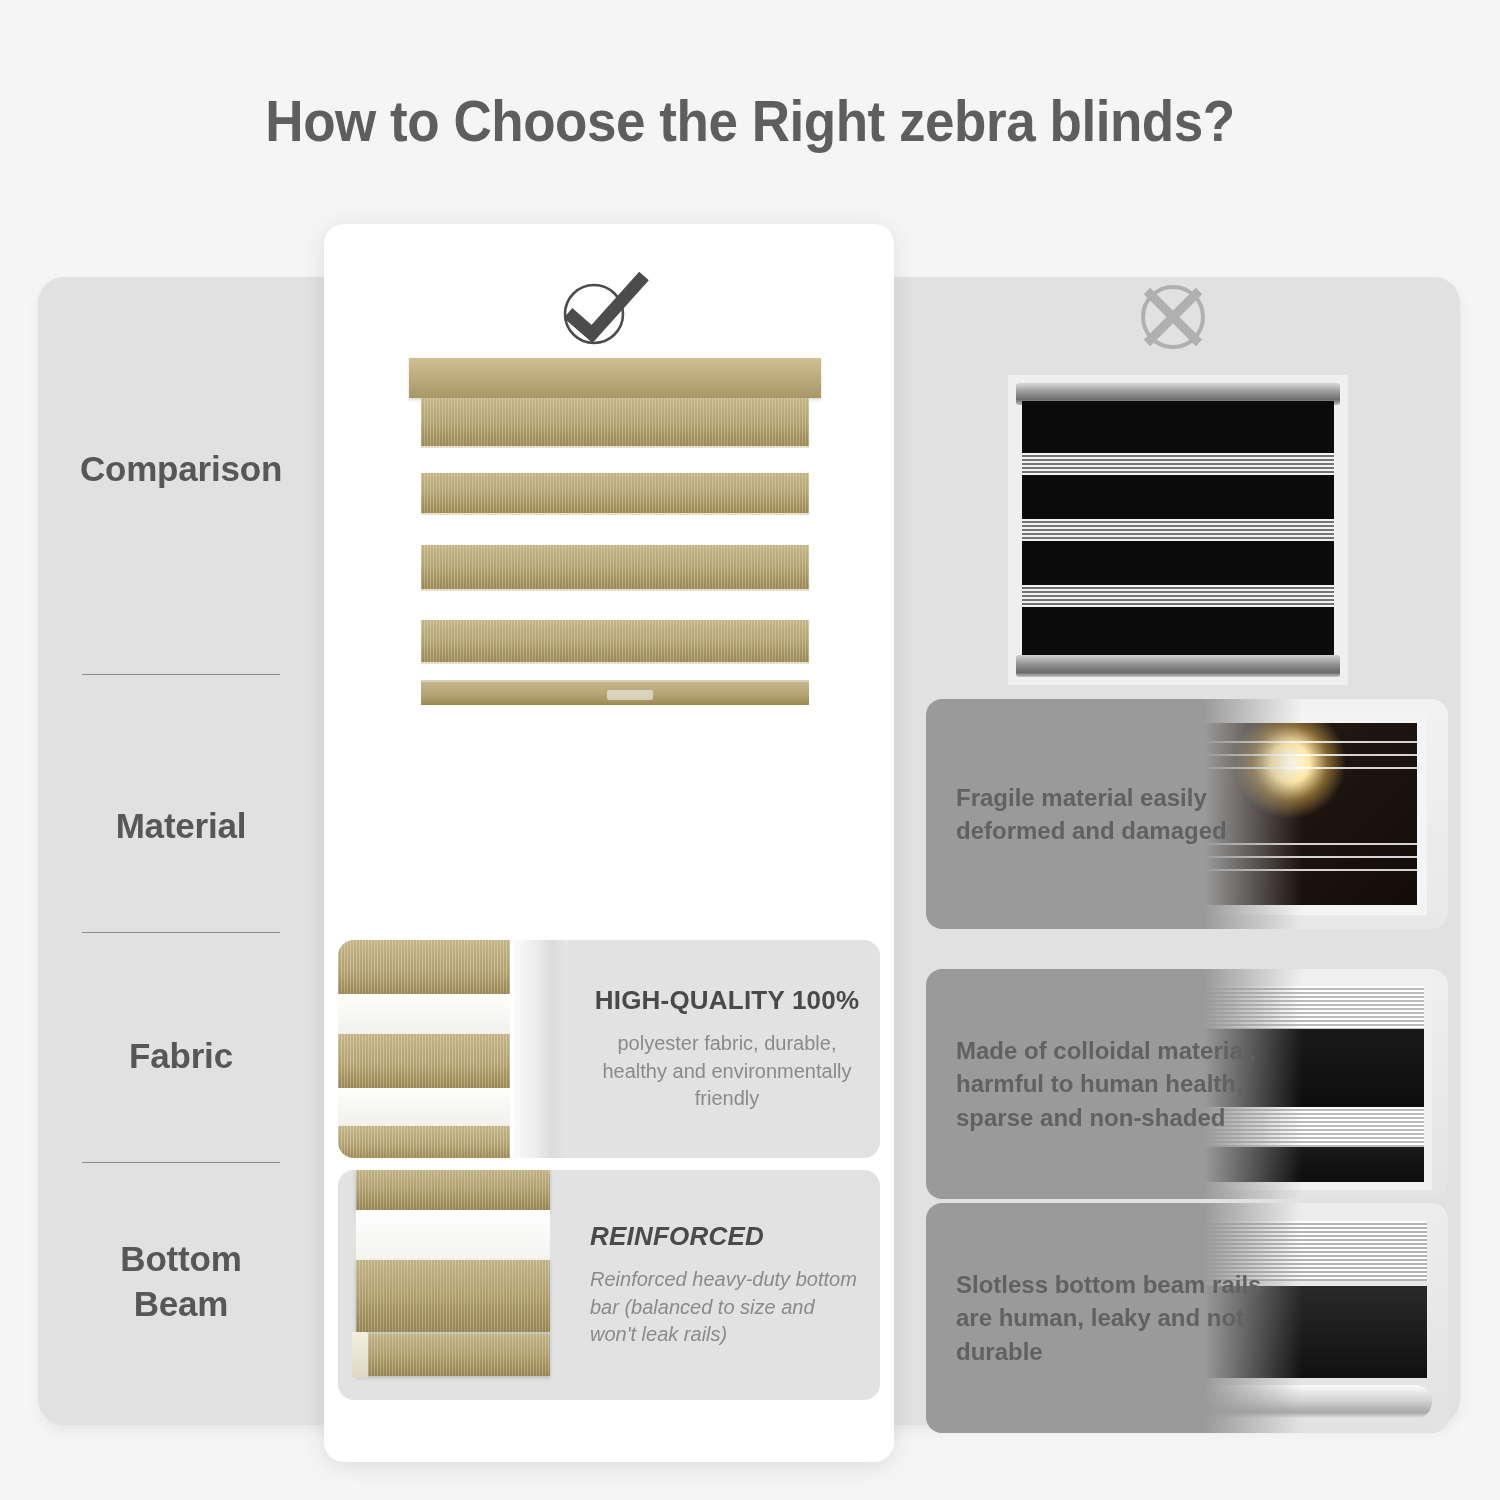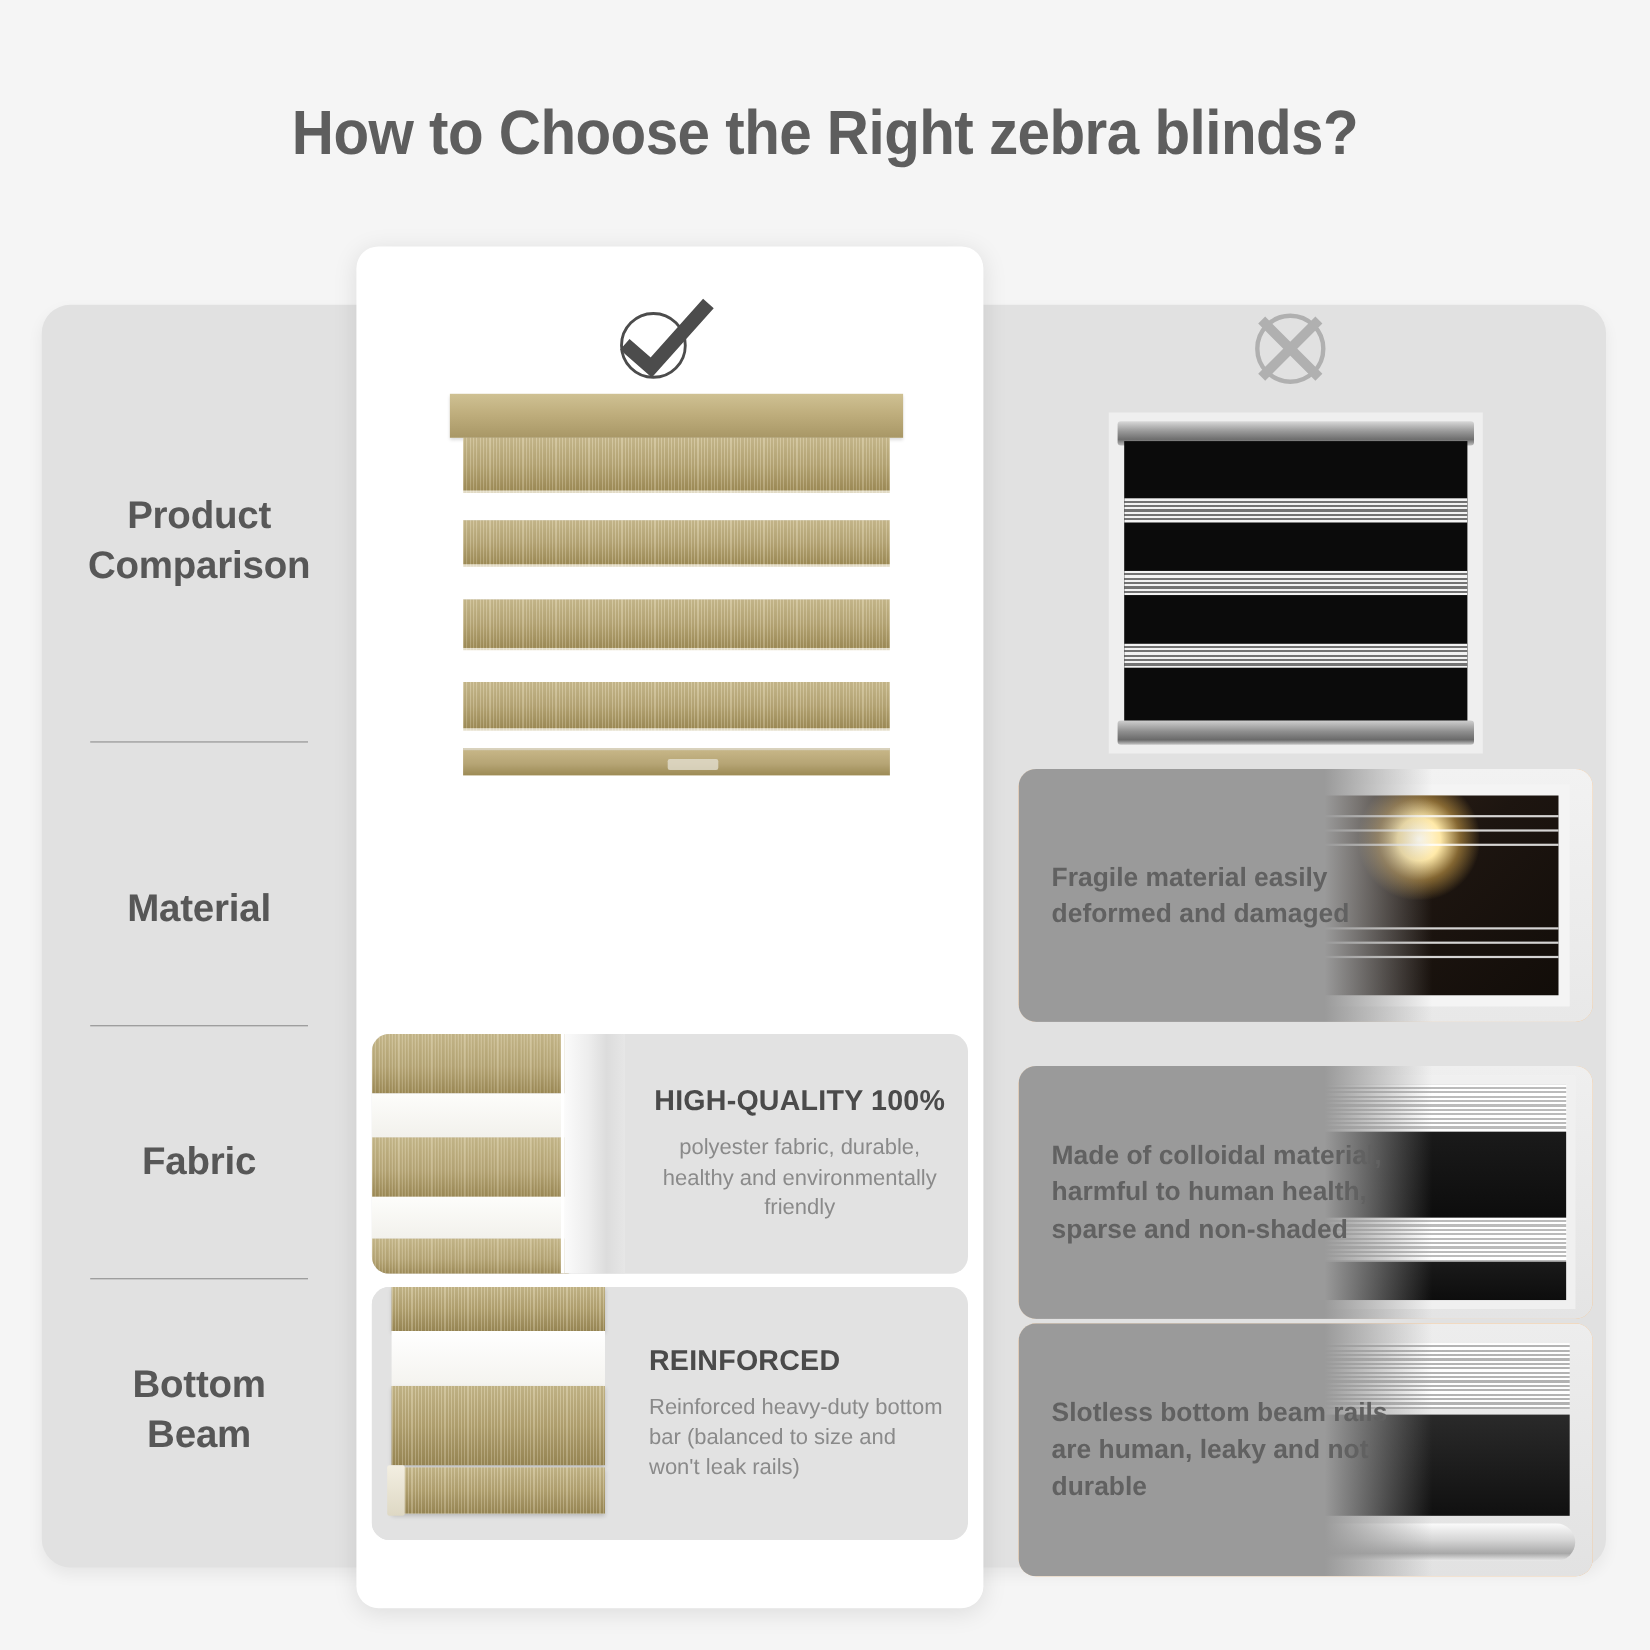--- a/index.html
+++ b/index.html
@@ -230,21 +230,21 @@
   .bm-cap {
     position: absolute; left: 6%; width: 16px;
     background: linear-gradient(180deg,#f3efe2 0%,#ded8c4 100%);
     border-radius: 2px;
   }
 
   
   .badcard {
     position: absolute;
     left: 18px; width: 522px;
-    background: #fdba74;
+    background: #bef264;
     border-radius: 16px;
     overflow: hidden;
   }
   .badcard .photo { position: absolute; inset: 0; }
   .badcard .veil {
     position: absolute; left: 0; top: 0; bottom: 0; width: 72%;
     background: linear-gradient(90deg, #9a9a9a 0%, #9a9a9a 74%, rgba(154,154,154,0.0) 100%);
   }
   .badcard .txt {
     position: absolute; left: 30px; top: 0; bottom: 0; width: 64%;
@@ -317,21 +317,20 @@
 <body>
 
 <div class="page">
 
   <div class="title">How to Choose the Right zebra blinds?</div>
 
   <div class="backdrop"></div>
 
   <div class="labelcol">
     <div class="rowlabel r0">
-      <div>Product</div>
       <div>Comparison</div>
     </div>
     <div class="divider d0"></div>
 
     <div class="rowlabel r1">
       <div>Material</div>
     </div>
     <div class="divider d1"></div>
 
     <div class="rowlabel r2">
@@ -374,21 +373,21 @@
           <div class="cb-band" style="top:186px;height:34px;"></div>
           <div class="cb-jamb"></div>
         </div>
       </div>
       <div class="txt">
         <h3>HIGH-QUALITY 100%</h3>
         <p>polyester fabric, durable, healthy and environmentally friendly</p>
       </div>
     </div>
 
-    <div class="feat" style="top:946px;height:230px;">
+    <div class="feat" style="top:946px;height:230px;font-style:italic;">
       <div class="thumb">
         <div class="closeup-beam">
           <div class="bm-slat" style="top:0px;height:40px;"></div>
           <div class="bm-white" style="top:40px;height:50px;"></div>
           <div class="bm-slat" style="top:90px;height:72px;"></div>
           <div class="bm-slat" style="top:164px;height:42px;"></div>
           <div class="bm-cap" style="top:162px;height:46px;"></div>
         </div>
       </div>
       <div class="txt">

